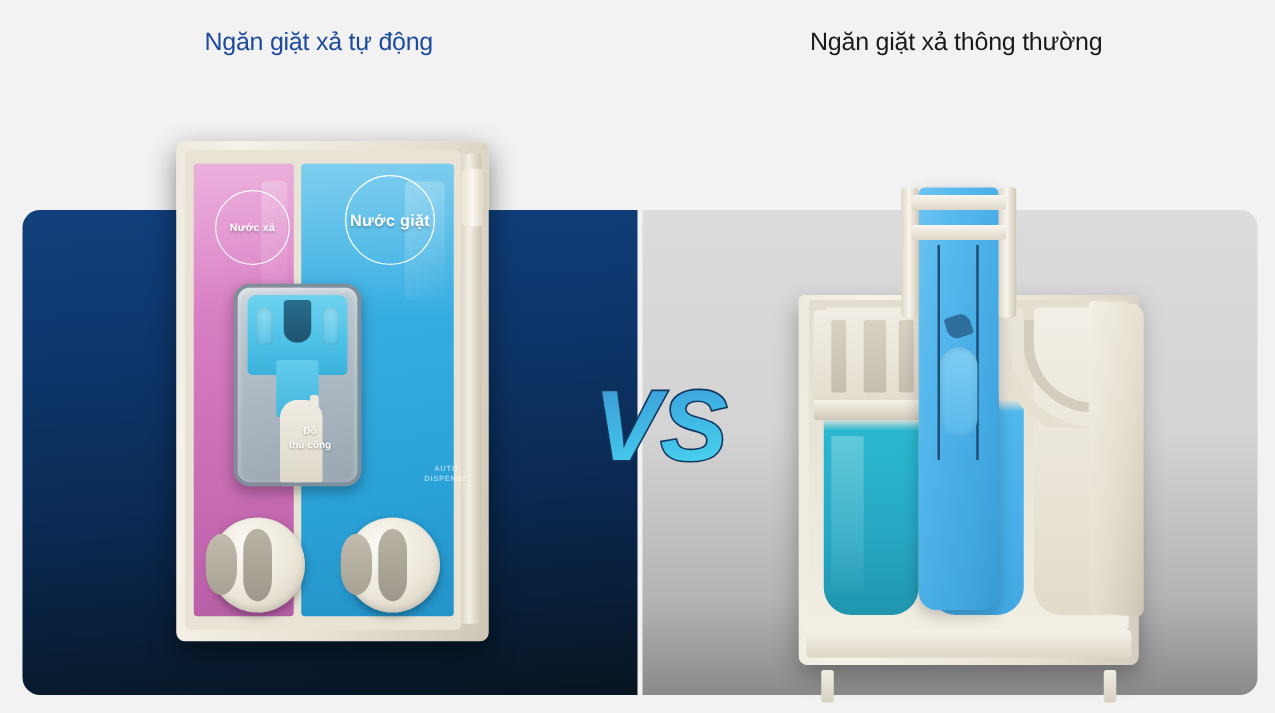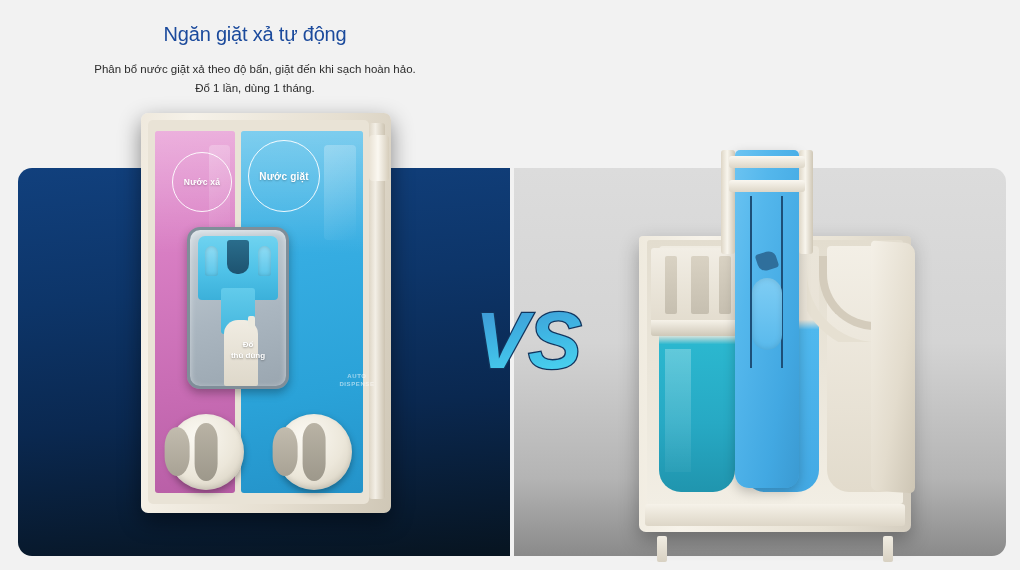--- a/index.html
+++ b/index.html
@@ -94,21 +94,21 @@
     border-radius:4px;
   }
   
   .ld-circle{
     position:absolute;border:1.5px solid rgba(255,255,255,.92);
     border-radius:50%;display:flex;align-items:center;justify-content:center;
     color:#fff;font-size:8.5px;font-weight:600;letter-spacing:.2px;
     text-shadow:0 1px 2px rgba(0,0,0,.25);
   }
   .ld-circle.c1{left:172px;top:152px;width:58px;height:58px;}
-  .ld-circle.c2{left:248px;top:140px;width:70px;height:70px;font-size:10px;}
+  .ld-circle.c2{left:276px;top:140px;width:70px;height:70px;font-size:13px;}
   
   .ld-box{
     position:absolute;left:46px;top:114px;width:96px;height:156px;
     background:linear-gradient(165deg,#cfd8de 0%,#bcc7cf 18%,#aab6c0 55%,#9aa6b0 100%);
     border-radius:13px;
     border:3px solid #7f8e99;
     box-shadow:inset 0 2px 6px rgba(255,255,255,.5),0 4px 10px rgba(0,0,0,.3);
     overflow:hidden;
   }
   .ld-box .mech{
@@ -307,27 +307,24 @@
   .rd-tab.tl{left:18px;}
   .rd-tab.tr{right:18px;}
 </style>
 </head>
 <body>
 
 <div class="stage">
 
   <div class="col-head left">
     <div class="head-title">Ngăn giặt xả tự động</div>
-    <div class="head-sub">
-      <span>Phân bổ nước giặt xả theo độ bẩn, giặt đến khi sạch hoàn hảo.</span>
-      <span>Đổ 1 lần, dùng 1 tháng.</span>
-    </div>
   </div>
 
   <div class="col-head right">
+    <div class="head-title">Ngăn giặt xả thông thường</div>
   </div>
 
   <div class="panel panel-left"></div>
 
   <div class="panel panel-right"></div>
 
   <div class="prod-left">
     <div class="ld-shell"></div>
     <div class="ld-shell-inner"></div>
     <div class="ld-rail"></div>
@@ -344,21 +341,21 @@
 
     <div class="ld-box">
       <div class="mech">
         <div class="mech-core"></div>
       </div>
       <div class="mech-stem"></div>
       <div class="pour"></div>
       <div class="pour-cap"></div>
       <div class="ld-box-label">
         <span>Đổ</span>
-        <span>thủ dùng</span>
+        <span>thủ công</span>
       </div>
     </div>
   </div>
 
   <div class="ld-circle c1">Nước xả</div>
   <div class="ld-circle c2">Nước giặt</div>
 
   <div class="ld-cap p">
     <div class="slot"></div>
   </div>

